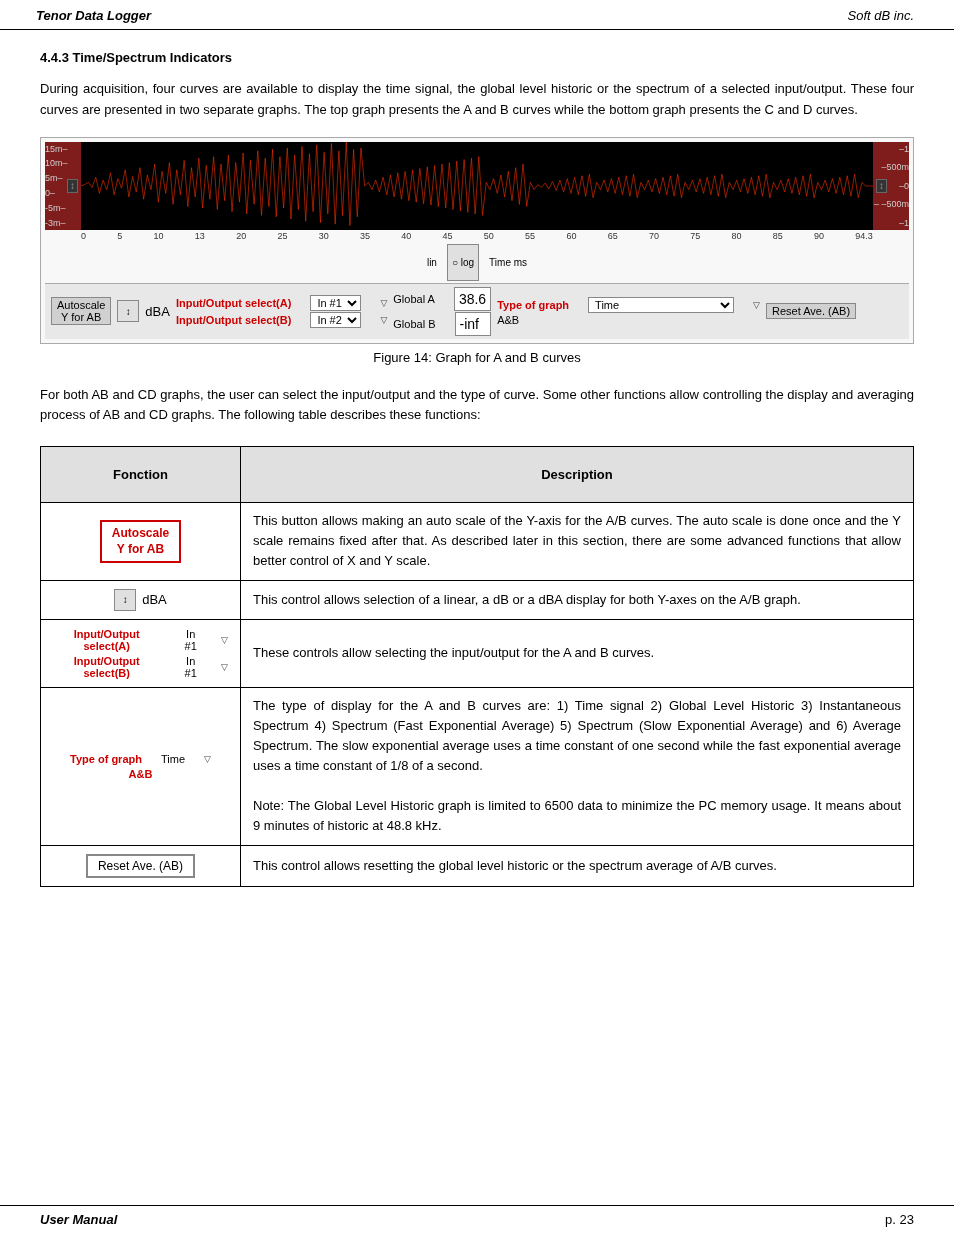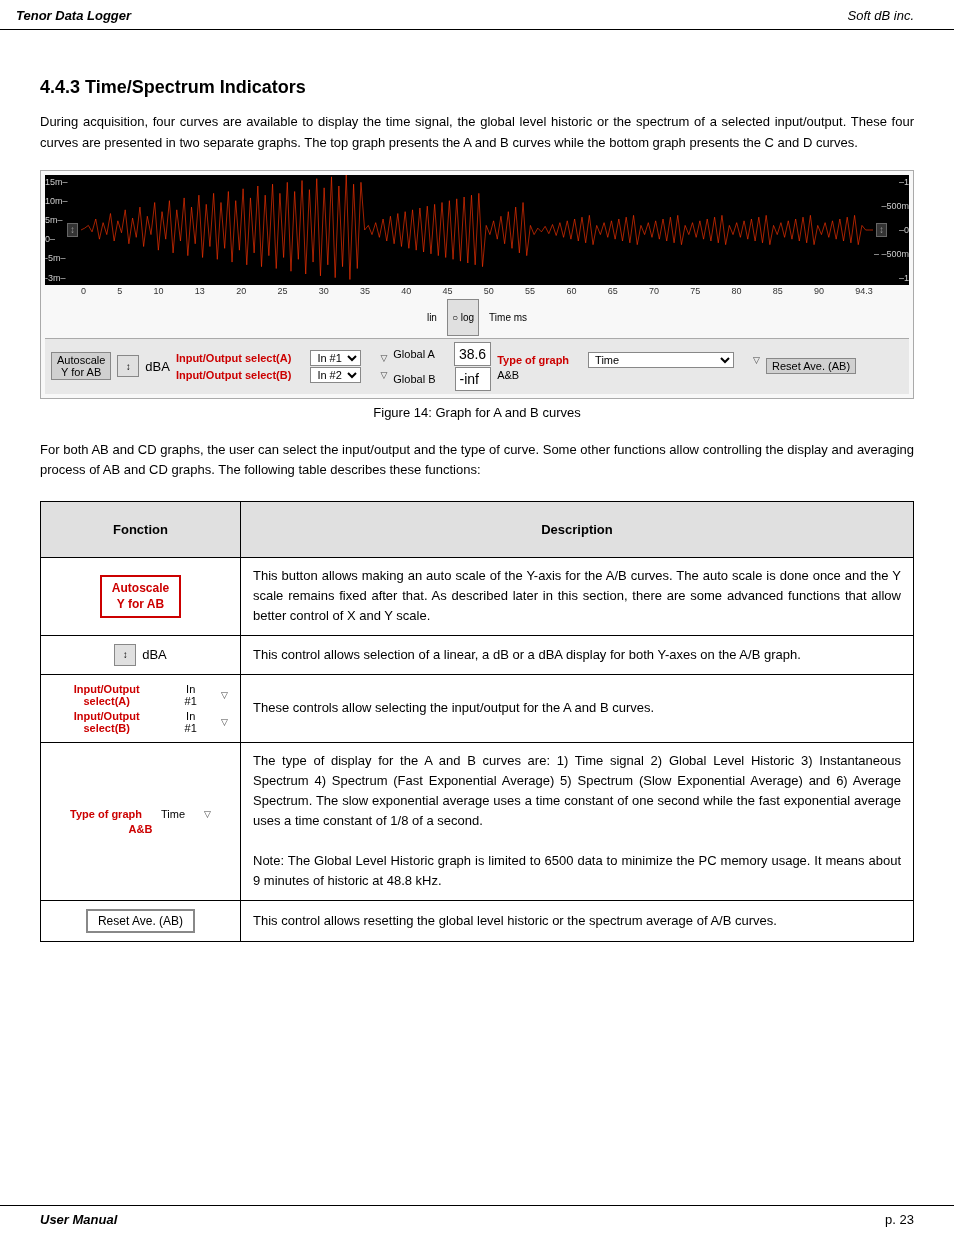--- a/index.html
+++ b/index.html
@@ -15,21 +15,21 @@
       width: 954px;
       min-height: 1235px;
       padding: 0;
       position: relative;
     }
     
     .header {
       display: flex;
       justify-content: space-between;
       align-items: center;
-      padding: 8px 40px 6px 16px;
+      padding: 8px 40px 6px 36px;
       border-bottom: 1px solid #000;
     }
     .header-left { font-style: italic; font-weight: bold; font-size: 13px; }
     .header-right { font-style: italic; font-size: 13px; }
 
     
     .footer {
       display: flex;
       justify-content: space-between;
       align-items: center;
@@ -43,45 +43,45 @@
     .footer-left { font-style: italic; font-weight: bold; font-size: 13px; }
     .footer-right { font-size: 13px; }
 
     
     .content {
       padding: 20px 40px 60px 40px;
     }
 
     
     .section-heading {
-      font-size: 18px;
+      font-size: 13px;
       font-weight: bold;
       margin-bottom: 14px;
-      margin-top: 27px;
+      margin-top: 0;
     }
 
     
     .body-text {
       font-size: 13px;
       line-height: 1.6;
       text-align: justify;
       margin-bottom: 16px;
     }
 
     
     .graph-container {
       border: 1px solid #aaa;
       background: #f8f8f8;
       margin: 10px 0 6px 0;
       padding: 4px;
     }
     .graph-area {
-      background: #000000;
+      background: #7f1d1d;
       position: relative;
-      height: 110px;
+      height: 88px;
       overflow: hidden;
     }
     .graph-canvas {
       width: 100%;
       height: 100%;
     }
     .graph-toolbar {
       display: flex;
       align-items: center;
       background: #e8e8e8;

